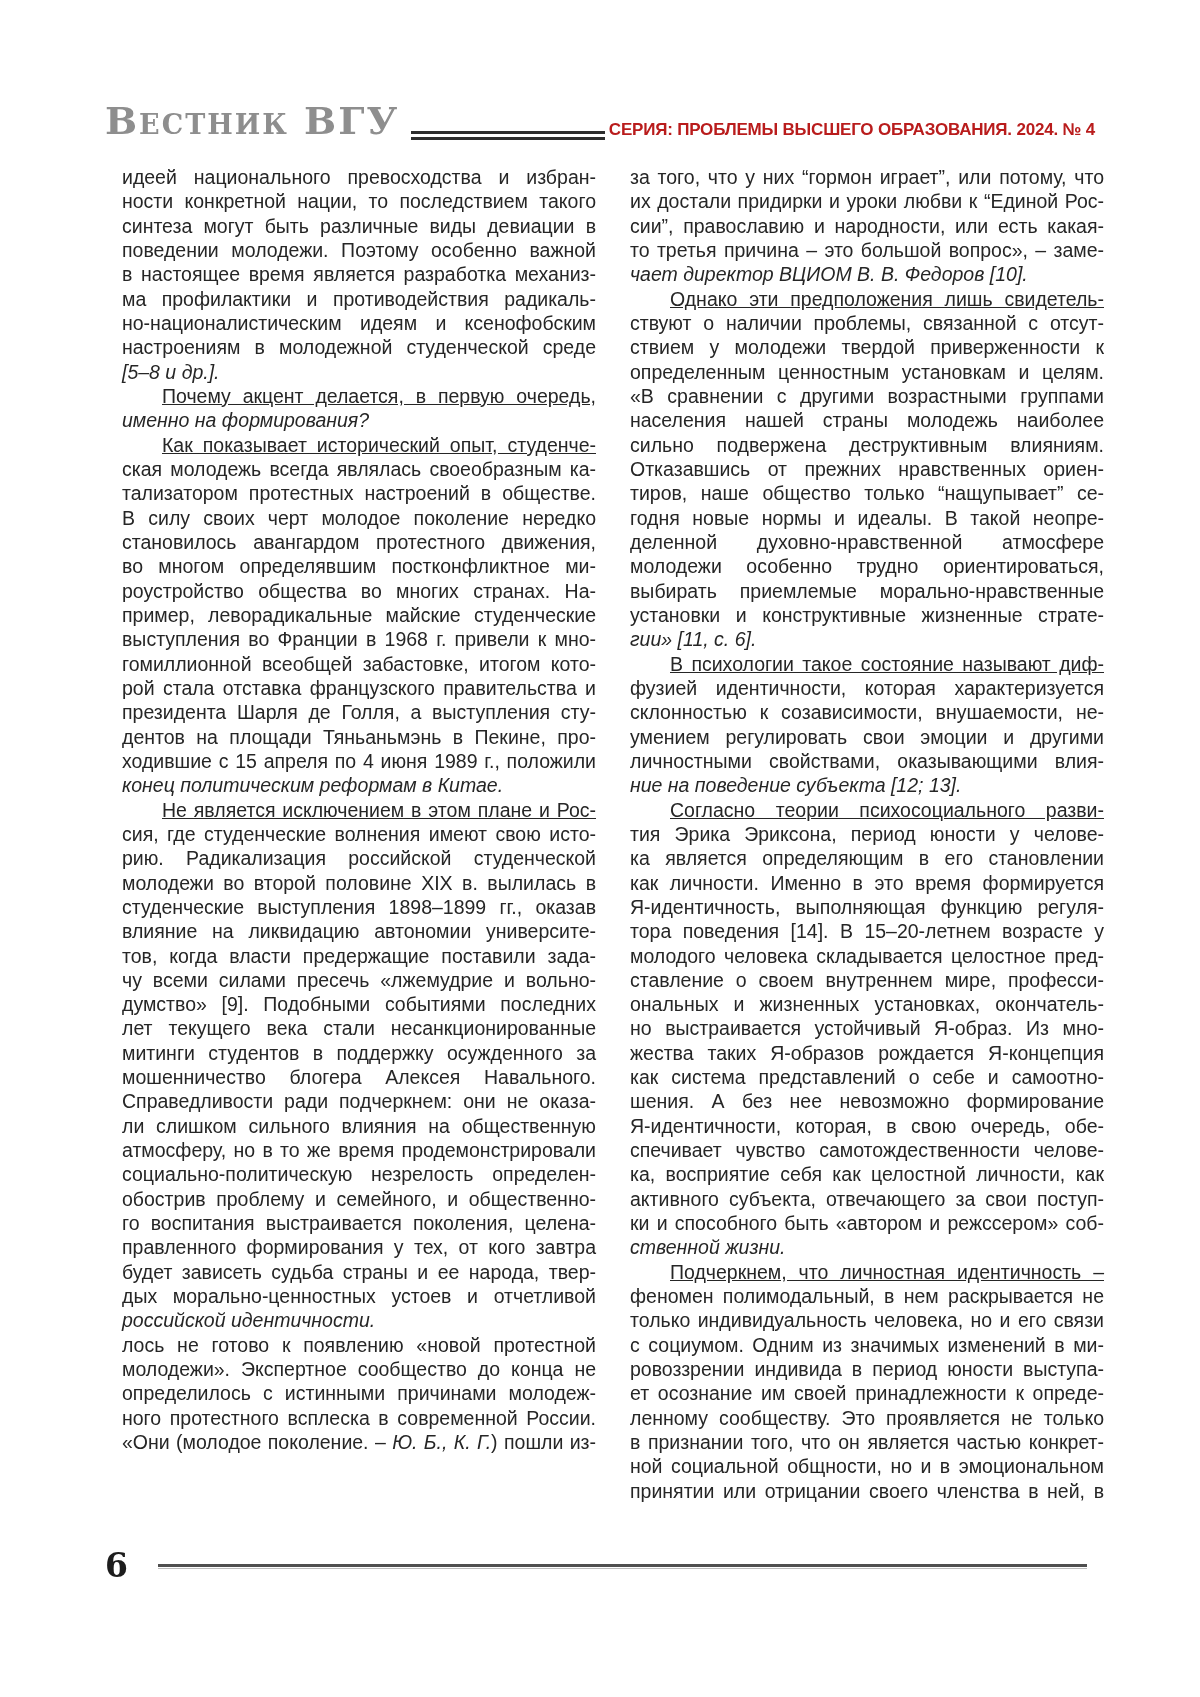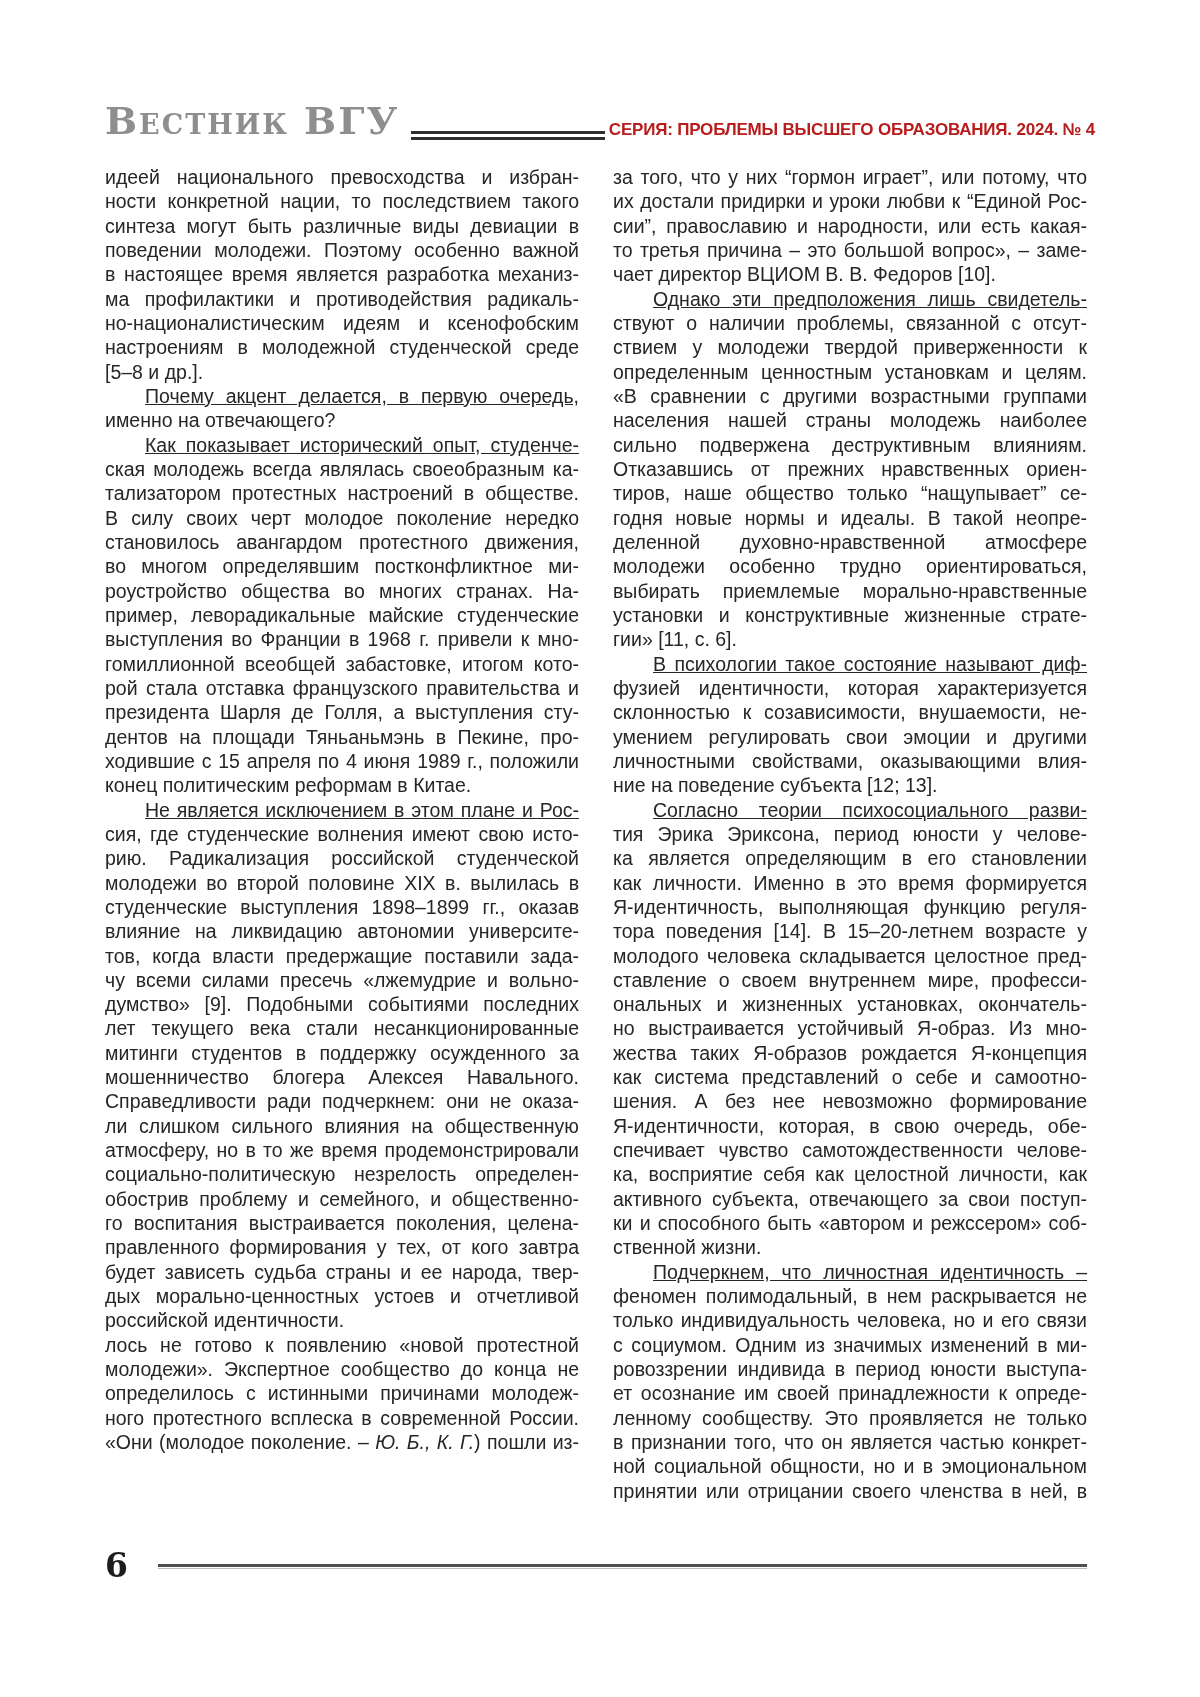--- a/index.html
+++ b/index.html
@@ -22,29 +22,29 @@
     flex:1;height:9px;box-sizing:border-box;
     border-top:3px solid #2e2e2e;border-bottom:3px solid #2e2e2e;
     margin:24px 4px 0 12px;
   }
   .series-title{
     font-size:17px;font-weight:bold;letter-spacing:-0.2px;
     margin-top:19px;white-space:nowrap;color:#b91c1c;
   }
   
   .columns{
-    position:absolute;left:105px;top:165px;width:982px;
+    position:absolute;left:122px;top:165px;width:982px;
     display:flex;gap:34px;
   }
   .col{width:474px;}
   .line{
     font-size:19.5px;line-height:24.33px;
     text-align:justify;text-align-last:justify;
   }
-  .line.lastline{text-align-last:left;}
+  .line.lastline{text-align-last:left;font-style:italic;}
   .line.indent{text-indent:40px;text-decoration:underline;}
   .it{font-style:italic;}
   
   .footer{
     position:absolute;left:105px;width:982px;top:1548px;
     display:flex;align-items:flex-start;
   }
   .page-number{
     font-family:"DejaVu Serif", serif;font-weight:bold;
     font-size:33px;line-height:36px;color:#1d1d1d;
@@ -68,21 +68,21 @@
       <div class="line">идеей национального превосходства и избран-</div>
       <div class="line">ности конкретной нации, то последствием такого</div>
       <div class="line">синтеза могут быть различные виды девиации в</div>
       <div class="line">поведении молодежи. Поэтому особенно важной</div>
       <div class="line">в настоящее время является разработка механиз-</div>
       <div class="line">ма профилактики и противодействия радикаль-</div>
       <div class="line">но-националистическим идеям и ксенофобским</div>
       <div class="line">настроениям в молодежной студенческой среде</div>
       <div class="line lastline">[5–8 и др.].</div>
       <div class="line indent">Почему акцент делается, в первую очередь,</div>
-      <div class="line lastline">именно на отвечающего?</div>
+      <div class="line lastline">именно на формирования?</div>
       <div class="line indent">Как показывает исторический опыт, студенче-</div>
       <div class="line">ская молодежь всегда являлась своеобразным ка-</div>
       <div class="line">тализатором протестных настроений в обществе.</div>
       <div class="line">В силу своих черт молодое поколение нередко</div>
       <div class="line">становилось авангардом протестного движения,</div>
       <div class="line">во многом определявшим постконфликтное ми-</div>
       <div class="line">роустройство общества во многих странах. На-</div>
       <div class="line">пример, леворадикальные майские студенческие</div>
       <div class="line">выступления во Франции в 1968 г. привели к мно-</div>
       <div class="line">гомиллионной всеобщей забастовке, итогом кото-</div>

